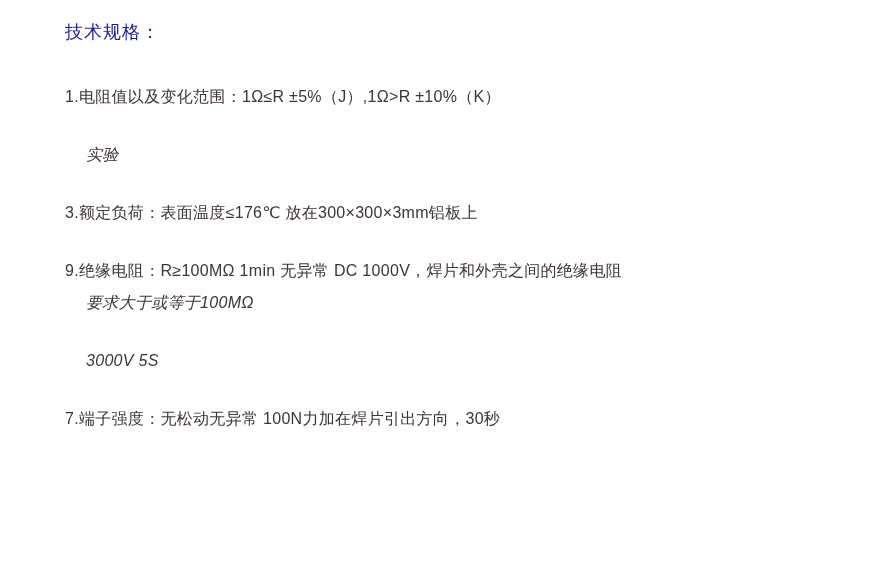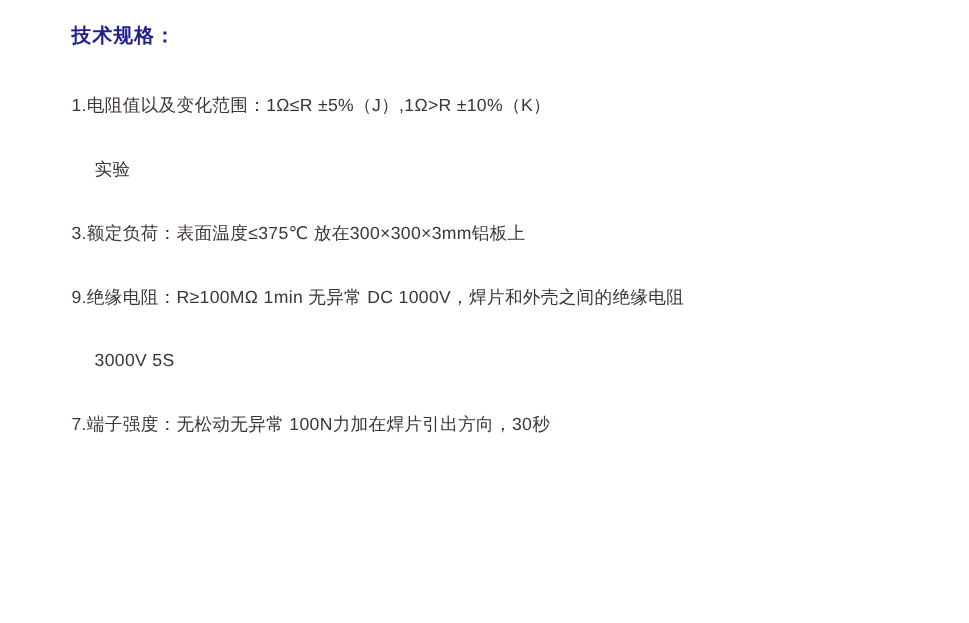--- a/index.html
+++ b/index.html
@@ -13,59 +13,61 @@
     height: 566px;
     background: var(--bg-color);
     overflow: hidden;
     font-family: "Liberation Sans", "DejaVu Sans", sans-serif;
   }
   .content {
     padding: 20px 30px 0 65px;
   }
   .title {
     font-size: 18px;
-    font-weight: bold;
+    font-weight: normal;
     color: var(--title-color);
     letter-spacing: 1px;
     margin-bottom: 37px;
   }
   .spec-item {
     font-size: 16px;
     line-height: 32px;
     color: var(--text-color);
     margin-bottom: 26px;
     letter-spacing: 0.3px;
   }
   .spec-item:last-child { margin-bottom: 16px; }
   .line2 {
     padding-left: 21px;
+    font-style: italic;
   }
 </style>
 </head>
 <body>
 
 <div class="content">
 
   <h1 class="title">技术规格：</h1>
 
   <div class="spec-item">
     <div class="line">1.电阻值以及变化范围：1Ω≤R ±5%（J）,1Ω&gt;R ±10%（K）</div>
   </div>
 
   <div class="spec-item">
     <div class="line line2">实验</div>
   </div>
 
   <div class="spec-item">
-    <div class="line">3.额定负荷：表面温度≤375℃ 放在300×300×3mm铝板上</div>
+    <div class="line">3.额定负荷：表面温度≤176℃ 放在300×300×3mm铝板上</div>
   </div>
 
 
   <div class="spec-item">
     <div class="line">9.绝缘电阻：R≥100MΩ 1min 无异常 DC 1000V，焊片和外壳之间的绝缘电阻</div>
+    <div class="line line2">要求大于或等于100MΩ</div>
   </div>
 
   <div class="spec-item">
     <div class="line line2">3000V 5S</div>
   </div>
 
   <div class="spec-item">
     <div class="line">7.端子强度：无松动无异常 100N力加在焊片引出方向，30秒</div>
   </div>
 

